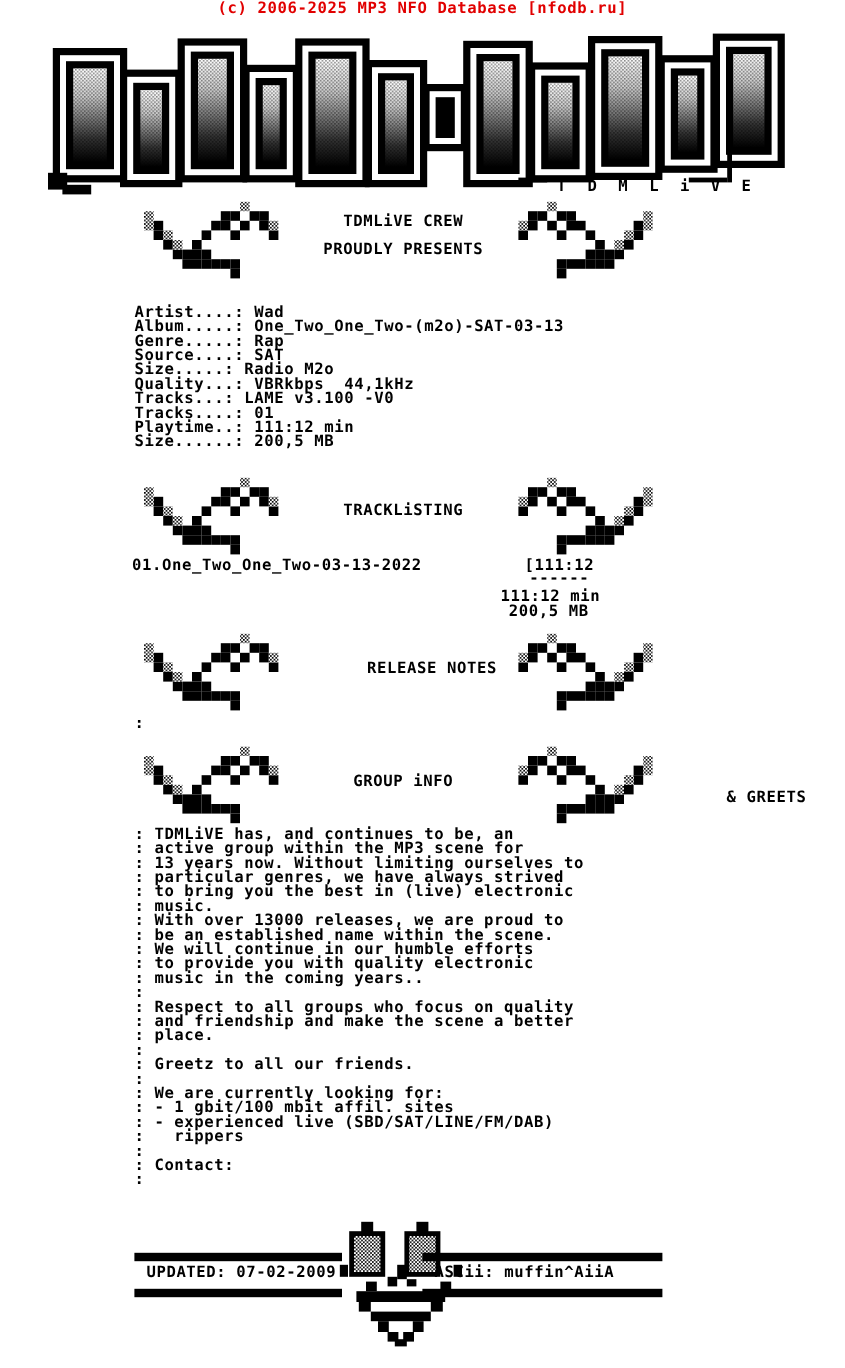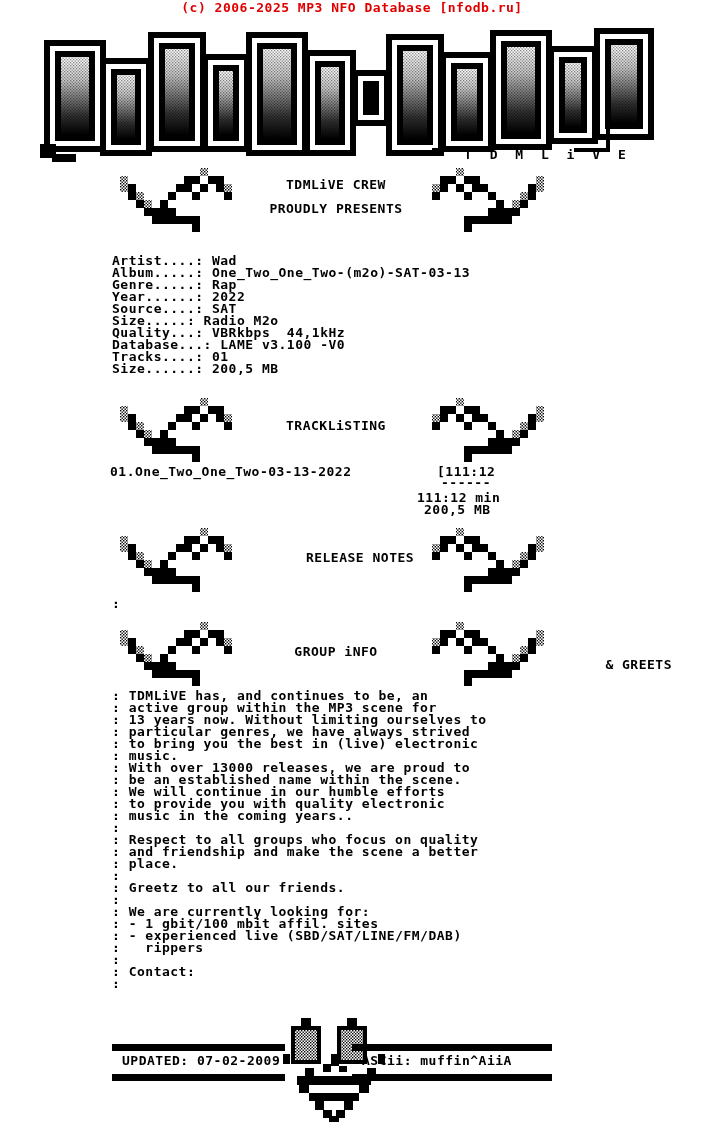--- a/index.html
+++ b/index.html
@@ -180,26 +180,26 @@
         <rect x="104" y="16" width="8" height="8" fill="url(#dith)"></rect>
       </g>
     </svg></span>
 <div class="abs mono ctr" style="top:179px;">TDMLiVE CREW</div>
 <div class="abs mono ctr" style="top:203px;">PROUDLY PRESENTS</div>
 
 <div class="abs" style="left:112px;top:235px;margin-top:20px;">
   <div class="mono"><span>Artist....:</span> <span>Wad</span></div>
   <div class="mono"><span>Album.....:</span> <span>One_Two_One_Two-(m2o)-SAT-03-13</span></div>
   <div class="mono"><span>Genre.....:</span> <span>Rap</span></div>
-  <div class="mono"><span>Year......:</span> <span>2022</span></div>
   <div class="mono"><span>Source....:</span> <span>SAT</span></div>
   <div class="mono"><span>Size.....:</span> <span>Radio M2o</span></div>
   <div class="mono"><span>Quality...:</span> <span>VBRkbps  44,1kHz</span></div>
-  <div class="mono"><span>Database...:</span> <span>LAME v3.100 -V0</span></div>
+  <div class="mono"><span>Tracks...:</span> <span>LAME v3.100 -V0</span></div>
   <div class="mono"><span>Tracks....:</span> <span>01</span></div>
+  <div class="mono"><span>Playtime..:</span> <span>111:12 min</span></div>
   <div class="mono"><span>Size......:</span> <span>200,5 MB</span></div>
 </div>
 
 <span class="wing" style="left:120px;top:398px;"><svg width="116" height="66" viewBox="0 0 116 66">
       <g>
         <rect x="8" y="16" width="8" height="8" fill="#000"></rect>
         <rect x="8" y="24" width="8" height="8" fill="#000"></rect>
         <rect x="16" y="32" width="8" height="8" fill="#000"></rect>
         <rect x="24" y="40" width="8" height="8" fill="#000"></rect>
         <rect x="32" y="40" width="8" height="8" fill="#000"></rect>

